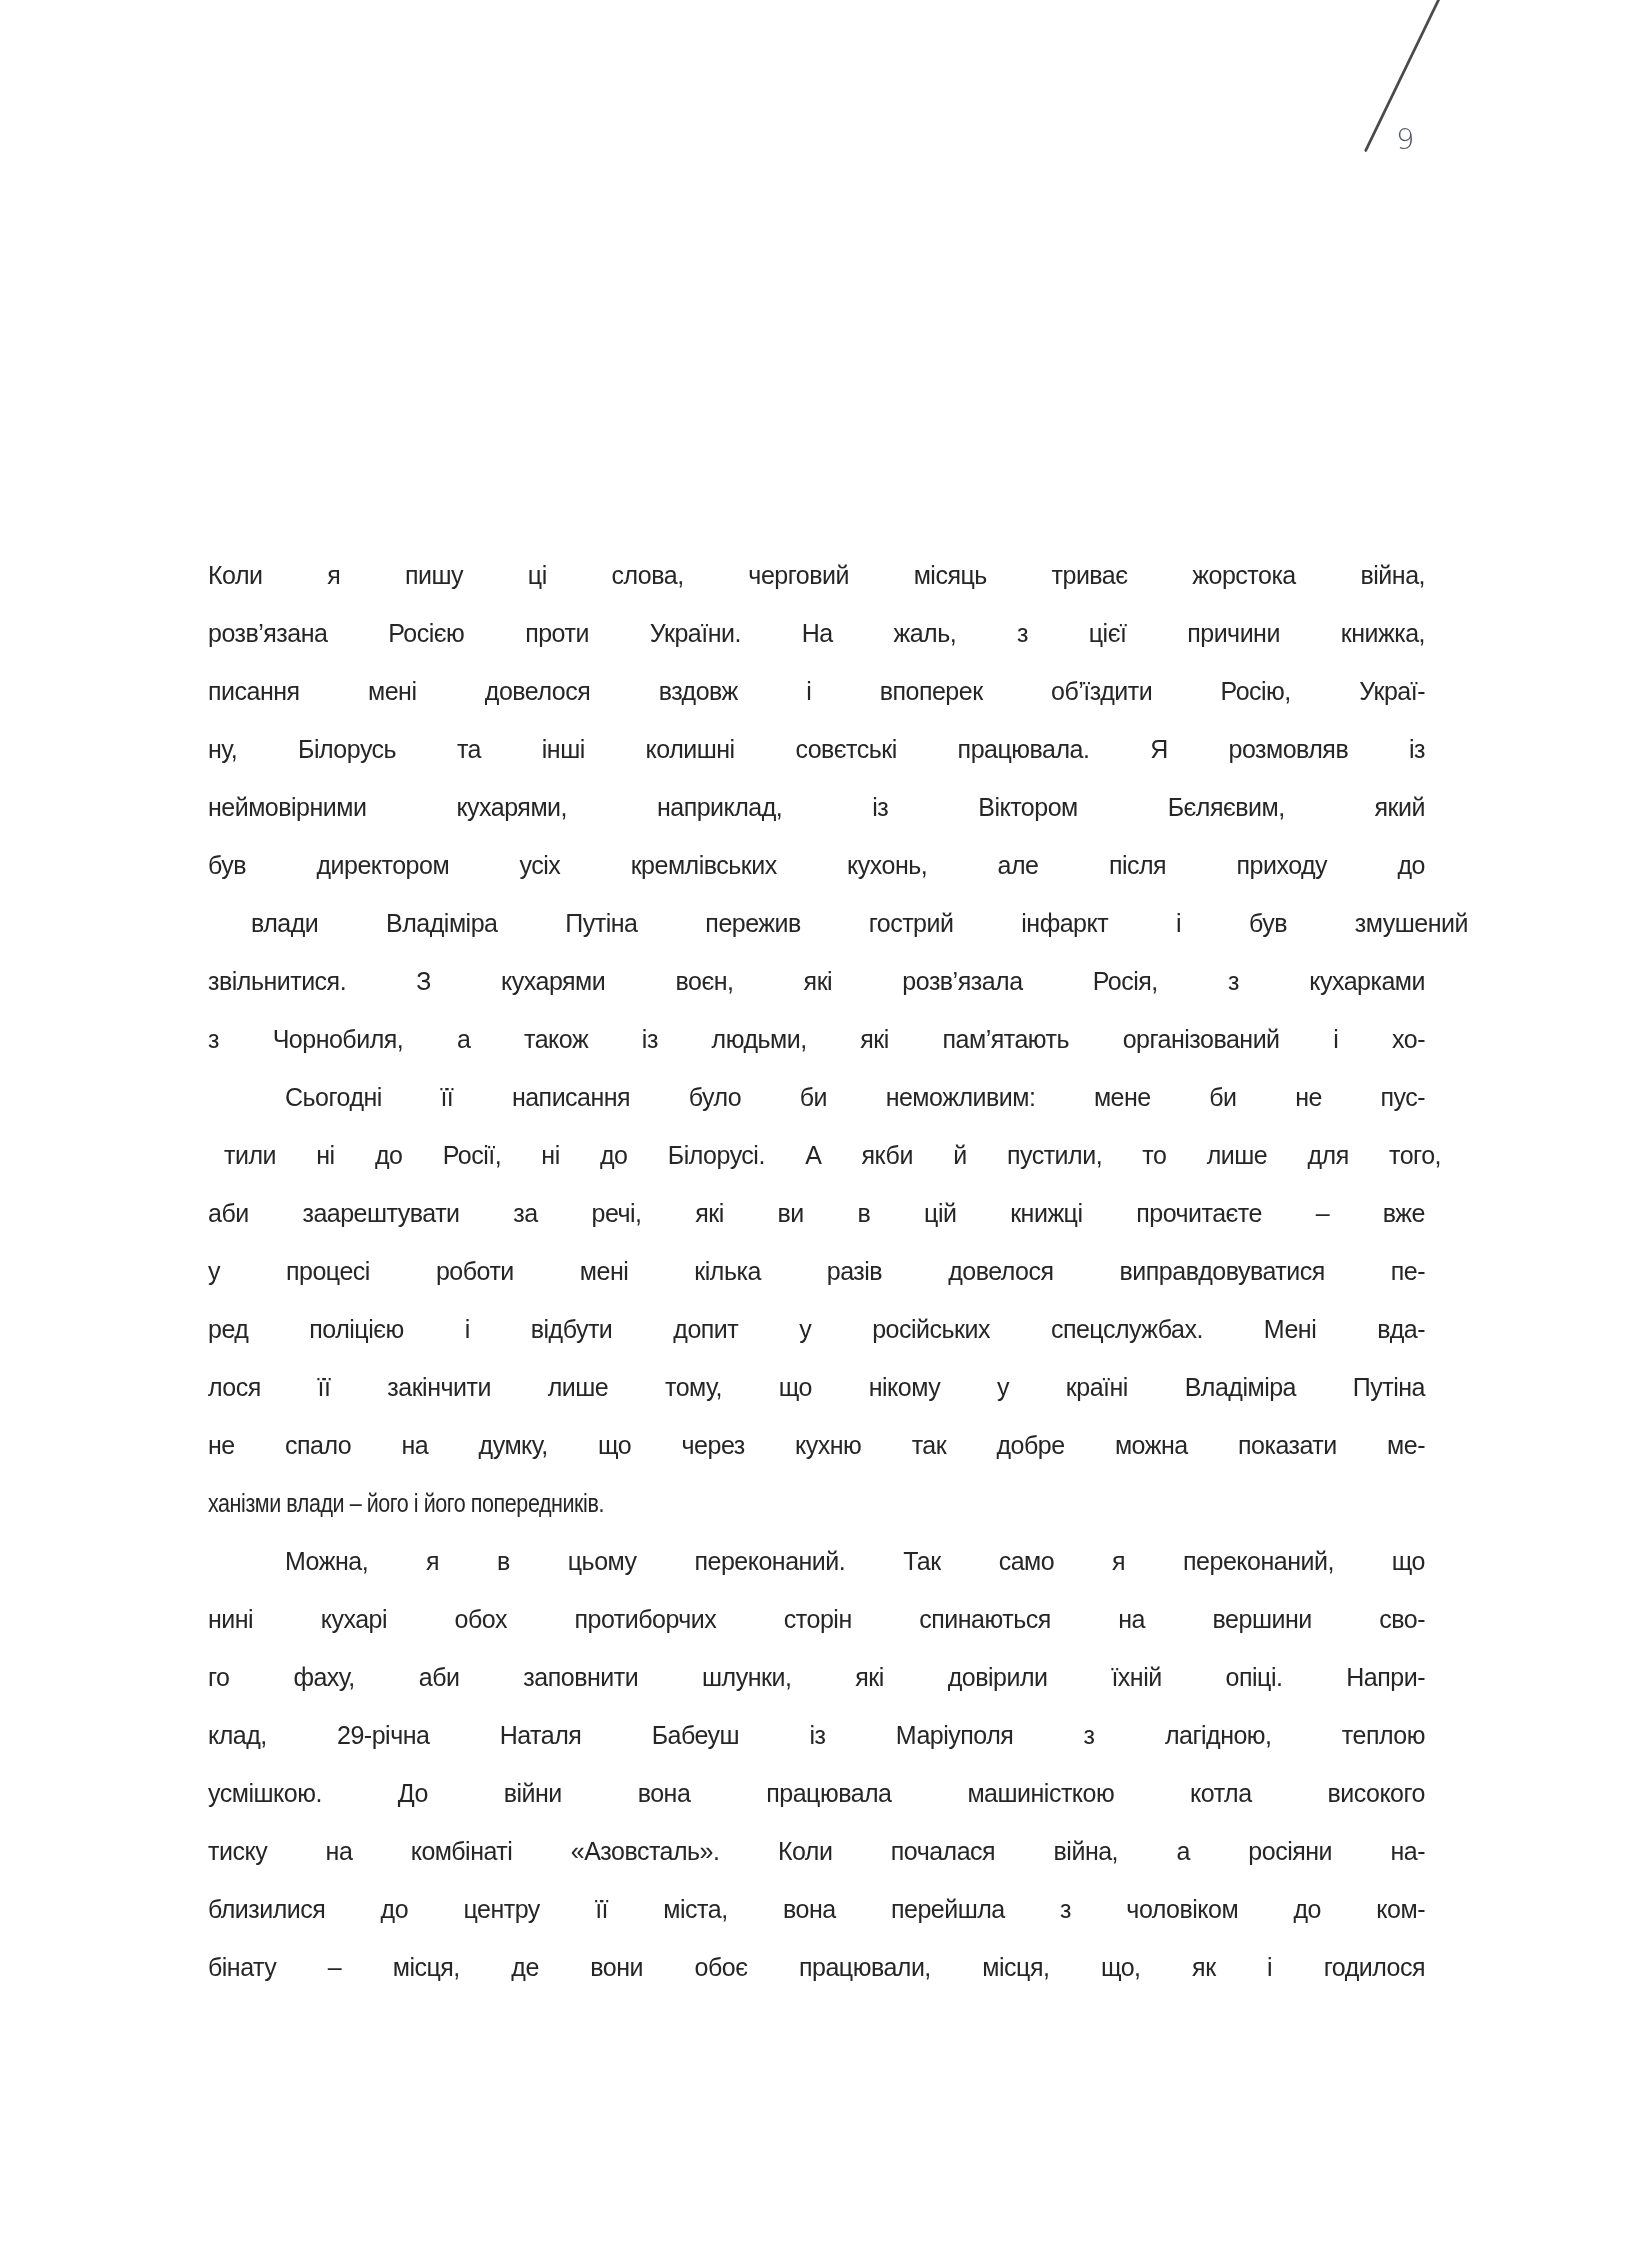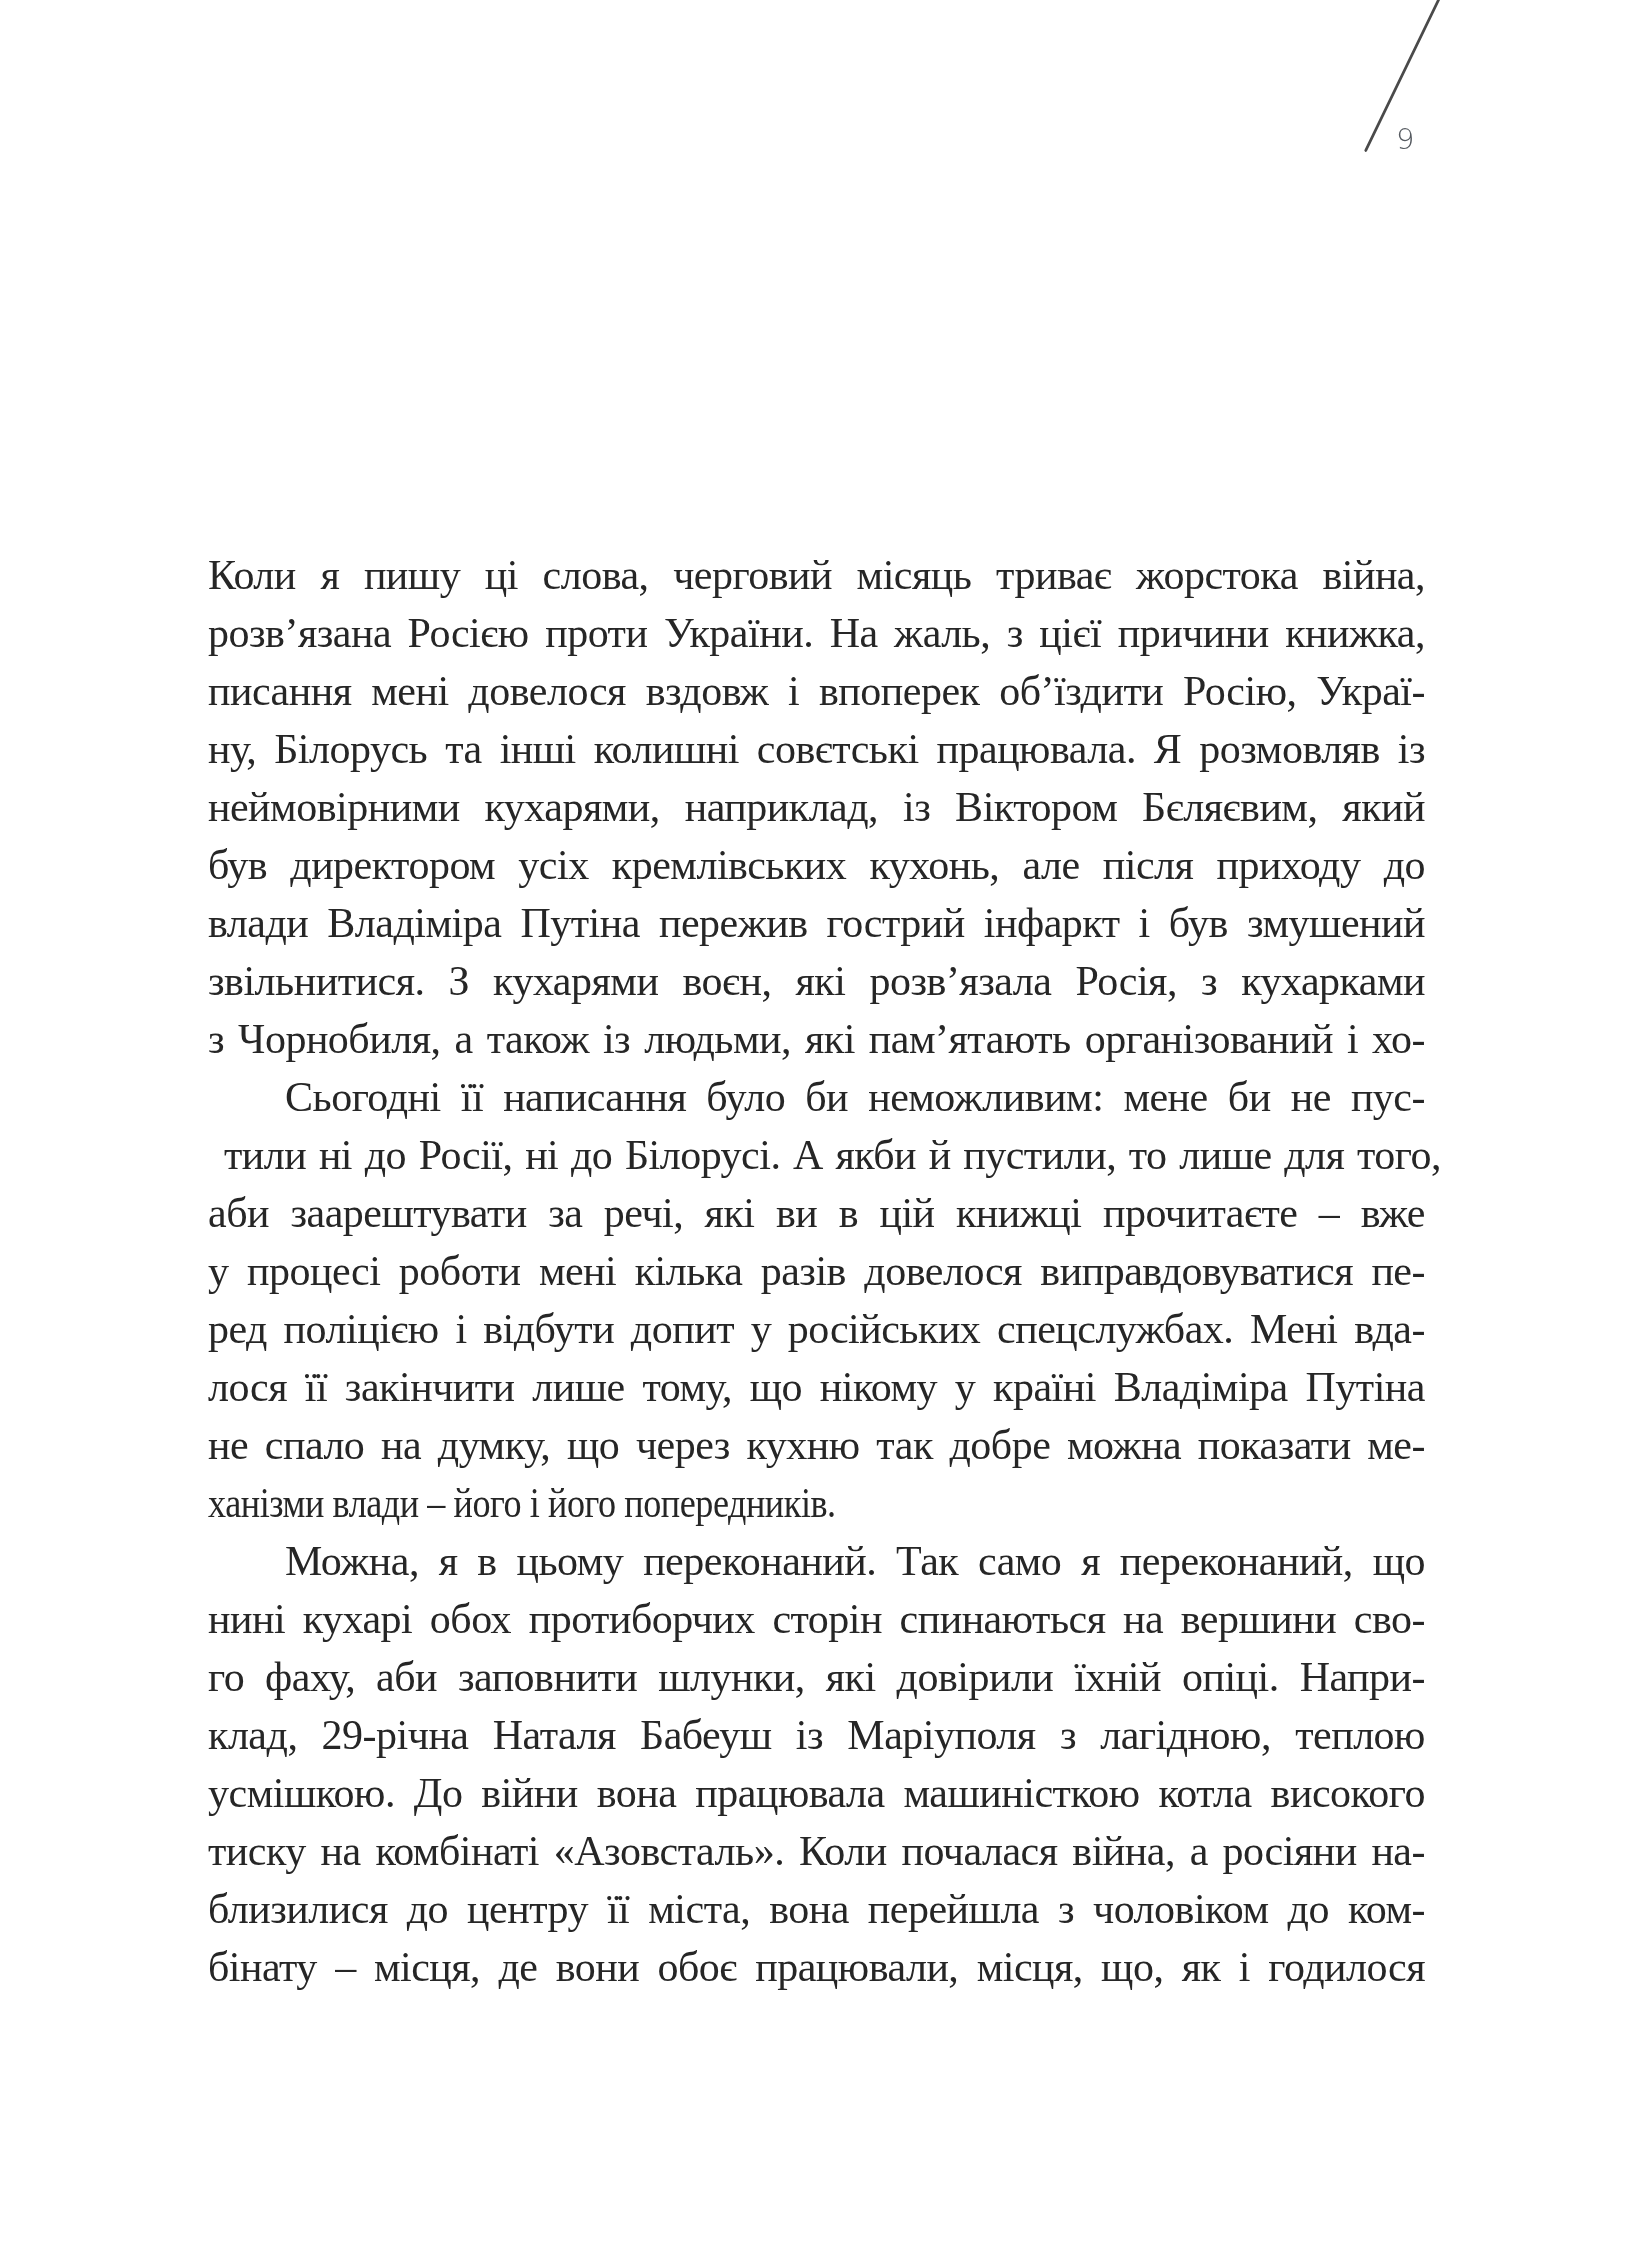--- a/index.html
+++ b/index.html
@@ -35,22 +35,22 @@
     font-size: 29px;
     line-height: 34px;
     color: #555a60;
     font-weight: 300;
   }
   .body-text {
     position: absolute;
     left: 208px;
     top: 546px;
     width: 1217px;
-    font-family: Liberation Serif, serif;
-    font-size: 42px;
+    font-family: Liberation Sans, sans-serif;
+    font-size: 25px;
     color: #262626;
   }
   .line {
     display: block;
     height: 58px;
     line-height: 58px;
     white-space: nowrap;
     text-align: justify;
     text-align-last: justify;
     overflow: visible;
@@ -90,21 +90,21 @@
   <div class="page-number">9</div>
 
   <div class="body-text" id="body-text">
 
     <div class="line"><span class="line-inner" style="width: 1217px; display: inline-block;">Коли я пишу ці слова, черговий місяць триває жорстока війна,</span></div>
     <div class="line"><span class="line-inner" style="width: 1217px; display: inline-block;">розв’язана Росією проти України. На жаль, з цієї причини книжка,</span></div>
     <div class="line"><span class="line-inner" style="width: 1217px; display: inline-block;">писання мені довелося вздовж і впоперек об’їздити Росію, Украї-</span></div>
     <div class="line"><span class="line-inner" style="width: 1217px; display: inline-block;">ну, Білорусь та інші колишні совєтські працювала. Я розмовляв із</span></div>
     <div class="line"><span class="line-inner" style="width: 1217px; display: inline-block;">неймовірними кухарями, наприклад, із Віктором Бєляєвим, який</span></div>
     <div class="line"><span class="line-inner" style="width: 1217px; display: inline-block;">був директором усіх кремлівських кухонь, але після приходу до</span></div>
-    <div class="line"><span class="line-inner" style="width: 1217px; display: inline-block;">влади Владіміра Путіна пережив гострий інфаркт і був змушений</span></div>
+    <div class="line"><span class="line-inner" style="width: 1217px; display: inline-block; margin-left: 43px;">влади Владіміра Путіна пережив гострий інфаркт і був змушений</span></div>
     <div class="line"><span class="line-inner" style="width: 1217px; display: inline-block;">звільнитися. З кухарями воєн, які розв’язала Росія, з кухарками</span></div>
     <div class="line"><span class="line-inner" style="width: 1217px; display: inline-block;">з Чорнобиля, а також із людьми, які пам’ятають організований і хо-</span></div>
     <div class="line indent"><span class="line-inner" style="width: 1140px; display: inline-block;">Сьогодні її написання було би неможливим: мене би не пус-</span></div>
     <div class="line"><span class="line-inner" style="width: 1217px; display: inline-block; margin-left: 16px;">тили ні до Росії, ні до Білорусі. А якби й пустили, то лише для того,</span></div>
     <div class="line"><span class="line-inner" style="width: 1217px; display: inline-block;">аби заарештувати за речі, які ви в цій книжці прочитаєте – вже</span></div>
     <div class="line"><span class="line-inner" style="width: 1217px; display: inline-block;">у процесі роботи мені кілька разів довелося виправдовуватися пе-</span></div>
     <div class="line"><span class="line-inner" style="width: 1217px; display: inline-block;">ред поліцією і відбути допит у російських спецслужбах. Мені вда-</span></div>
     <div class="line"><span class="line-inner" style="width: 1217px; display: inline-block;">лося її закінчити лише тому, що нікому у країні Владіміра Путіна</span></div>
     <div class="line"><span class="line-inner" style="width: 1217px; display: inline-block;">не спало на думку, що через кухню так добре можна показати ме-</span></div>
     <div class="line last"><span class="line-inner" style="width: auto; display: inline-block; transform-origin: left center; transform: scaleX(0.86);">ханізми влади – його і його попередників.</span></div>

